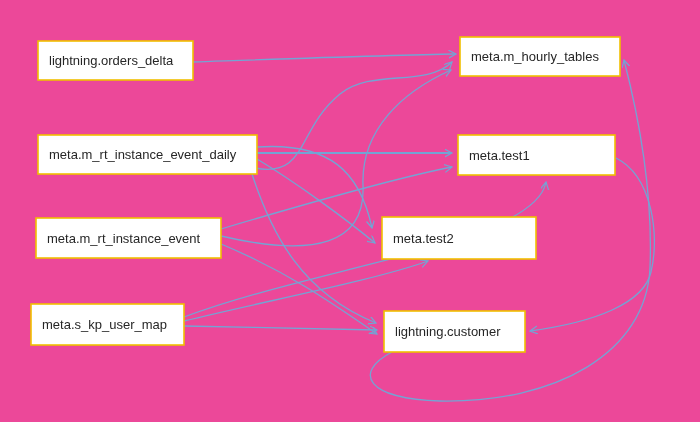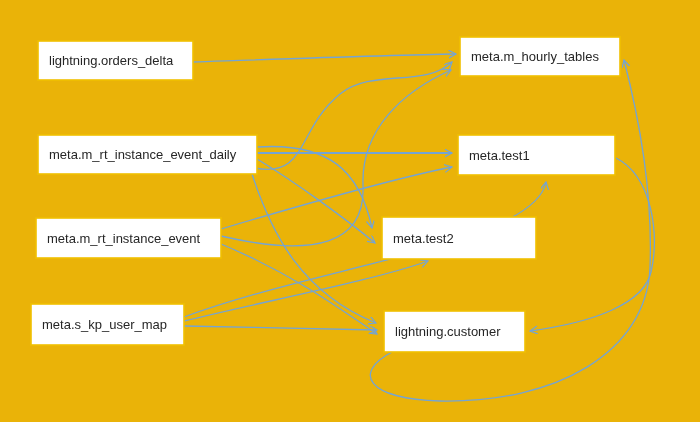--- a/index.html
+++ b/index.html
@@ -7,21 +7,21 @@
          font-family:"Liberation Sans", sans-serif;}
   svg{display:block;}
   path.edge{fill:none;stroke-width:1.3px;}
   path.edge.bold{stroke-width:2.2px;}
   rect.node-box{stroke-width:1.6px;}
   text.node-label{font-family:"Liberation Sans", sans-serif;font-size:13px;}
 </style>
 </head>
 <body>
 
-<div id="stage" style="background: #eab308;">
+<div id="stage" style="background: #ec4899;">
   <svg id="diagram-svg" width="700" height="422" viewBox="0 0 700 422" xmlns="http://www.w3.org/2000/svg">
     <defs>
       <marker id="arrow" markerWidth="9" markerHeight="9" refX="7.5" refY="4" orient="auto" markerUnits="userSpaceOnUse">
         <path id="arrow-glyph" d="M0,0 L7.5,4 L0,8" fill="none" stroke-width="1.2" stroke="#74A4D4"></path>
       </marker>
     </defs>
     <g id="edges-layer">
         <path d="M 193 62 C 280 59 390 55 456 54" class="edge" stroke="#74A4D4" marker-end="url(#arrow)"></path>
         <path d="M 257 153 C 320 153 395 153 452 153" class="edge bold" stroke="#74A4D4" marker-end="url(#arrow)"></path>
         <path d="M 257 159 C 297 183 347 220 375 243" class="edge" stroke="#74A4D4" marker-end="url(#arrow)"></path>

